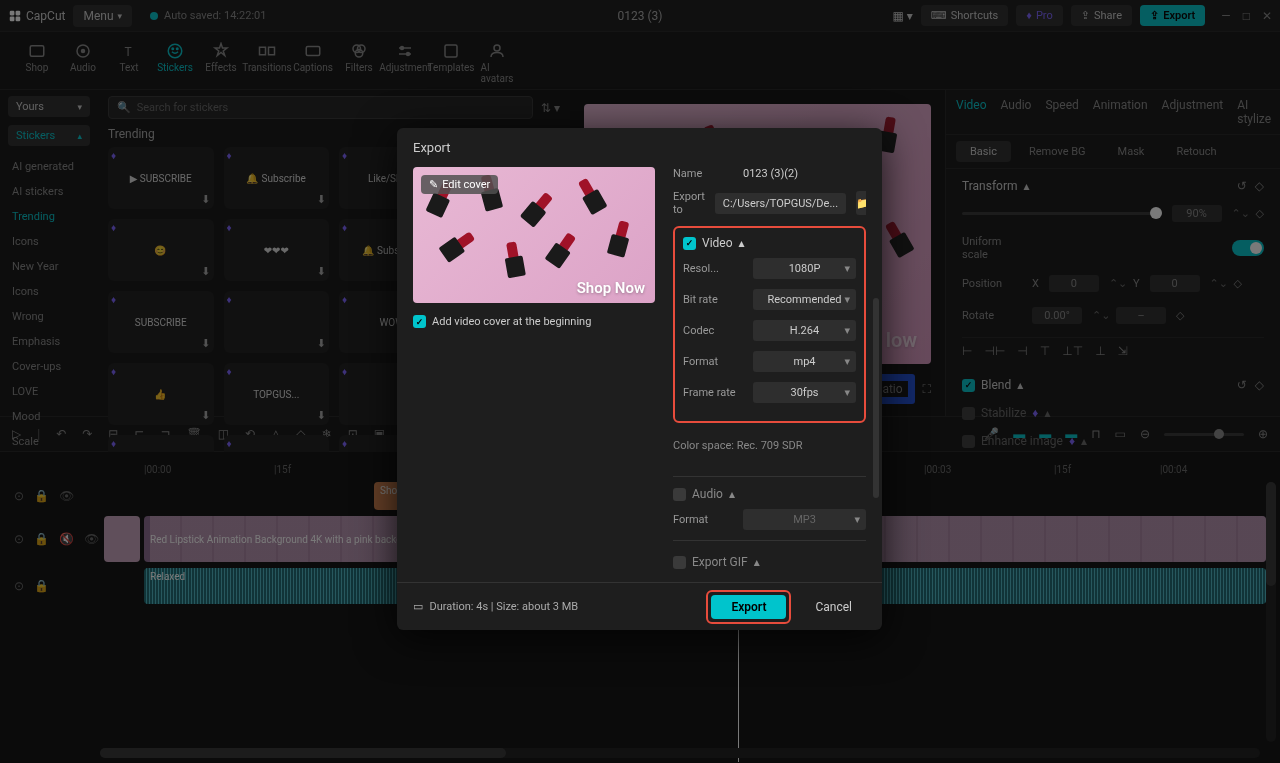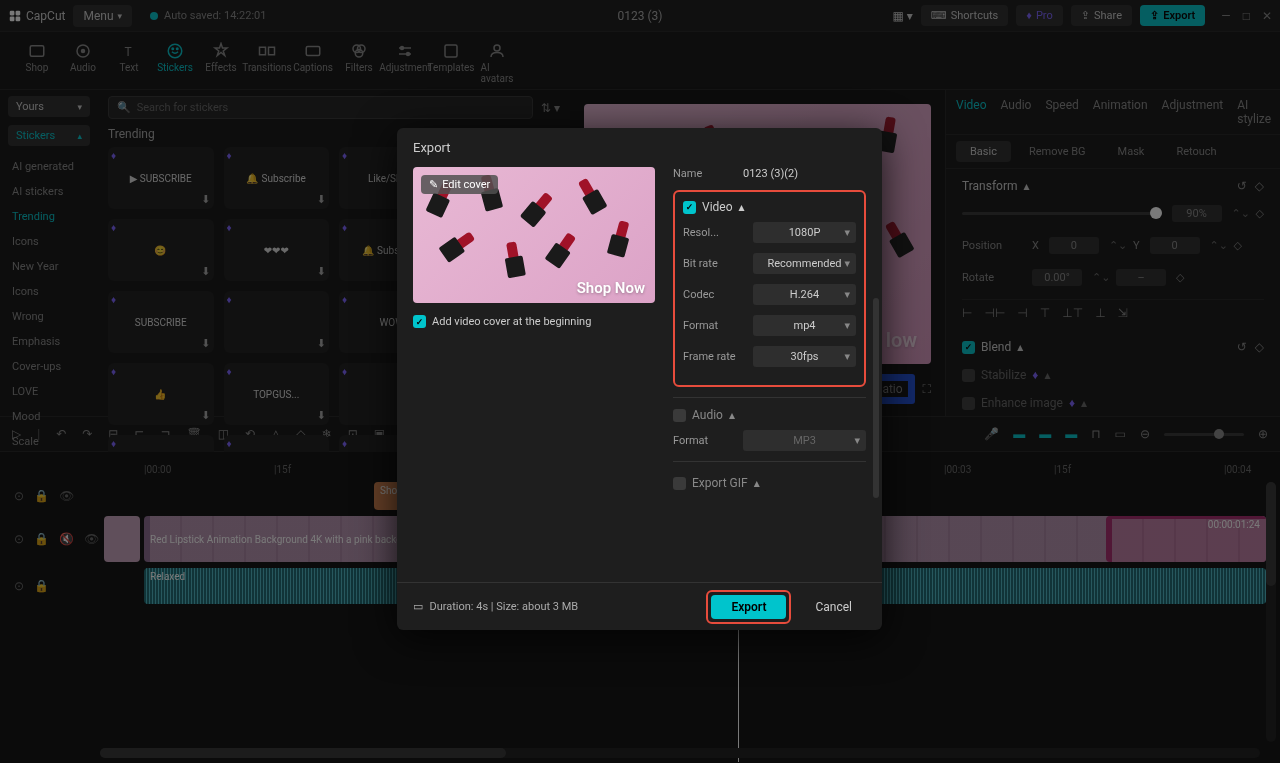--- a/index.html
+++ b/index.html
@@ -430,20 +430,24 @@
               <span>↺</span>
               <span>◇</span>
             </span></div>
       <div class="insp-row">
             <div class="slider-track">
               <div class="slider-thumb"></div>
             </div>
             <span class="num-box">90%</span>
             <span class="stepper">⌃⌄</span>
             <span>◇</span>
+          </div>
+      <div class="insp-row">
+            <span class="insp-label">Uniform scale</span>
+            <div class="toggle"></div>
           </div>
       <div class="insp-row">
             <span class="insp-label">Position</span>
             <span>X</span>
             <span class="num-box">0</span>
             <span class="stepper">⌃⌄</span>
             <span>Y</span>
             <span class="num-box">0</span>
             <span class="stepper">⌃⌄</span>
             <span>◇</span>
@@ -503,23 +507,23 @@
   </div>
 </div>
 
 <div class="timeline">
   <div class="ruler">
     <span class="ruler-mark" style="left:40px">|00:00</span>
     <span class="ruler-mark" style="left:170px">|15f</span>
     <span class="ruler-mark" style="left:300px">|00:01</span>
     <span class="ruler-mark" style="left:430px">|15f</span>
     <span class="ruler-mark" style="left:690px">|15f</span>
-    <span class="ruler-mark" style="left:840px">|00:03</span>
+    <span class="ruler-mark" style="left:820px">|00:03</span>
     <span class="ruler-mark" style="left:950px">|15f</span>
-    <span class="ruler-mark" style="left:1120px">|00:04</span>
+    <span class="ruler-mark" style="left:1056px">|00:04</span>
   </div>
   <div class="track-row">
     <div class="track-icons">
           <span>⊙</span>
           <span>🔒</span>
           <span>👁</span>
         </div>
     <div class="track-content">
           <div class="clip shop">Shop</div>
         </div>
@@ -529,24 +533,20 @@
           <span>⊙</span>
           <span>🔒</span>
           <span>🔇</span>
           <span>👁</span>
         </div>
     <div class="track-content">
       <div style="position:absolute;left:0;width:36px;height:100%;background:#c9a3bd;border-radius:4px"></div>
       <div class="clip video">
             <div class="thumb-strip"></div>
             <span style="position:relative;z-index:1">Red Lipstick Animation Background 4K with a pink backdrop</span>
-          </div>
-      <div class="clip video-badge">
-            <div class="thumb-strip"></div>
-            <span style="position:relative;z-index:1;float:right">00:00:01:24</span>
           </div>
     </div>
   </div>
   <div class="track-row" style="height:36px">
     <div class="track-icons">
           <span>⊙</span>
           <span>🔒</span>
         </div>
     <div class="track-content">
           <div class="clip audio"><span style="position:relative;z-index:2">Relaxed</span><div class="audio-wave"></div></div>
@@ -578,20 +578,25 @@
       <div class="cover-check-row">
         <span class="chk">✓</span>
         <span>Add video cover at the beginning</span>
       </div>
     </div>
     <div class="modal-right">
       <div class="form-row">
           <span class="form-label">Name</span>
           <span class="form-val">0123 (3)(2)</span>
         </div>
+      <div class="form-row">
+          <span class="form-label">Export to</span>
+          <span class="path-box">C:/Users/TOPGUS/De...</span>
+          <span class="folder-btn">📁</span>
+        </div>
 
       <div class="video-section">
         <div class="section-hd"><span class="chk">✓</span><span>Video</span> ▴</div>
         <div class="form-row">
             <span class="form-label">Resol...</span>
             <div class="select">1080P</div>
           </div>
         <div class="form-row">
             <span class="form-label">Bit rate</span>
             <div class="select">Recommended</div>
@@ -603,20 +608,21 @@
         <div class="form-row">
             <span class="form-label">Format</span>
             <div class="select">mp4</div>
           </div>
         <div class="form-row">
             <span class="form-label">Frame rate</span>
             <div class="select">30fps</div>
           </div>
       </div>
 
+      <div class="color-space">Color space: Rec. 709 SDR</div>
       <div class="divider"></div>
 
       <div class="audio-section">
         <div class="section-hd" style="color:#888"><span class="chk off"></span><span>Audio</span> ▴</div>
         <div class="form-row">
             <span class="form-label">Format</span>
             <div class="select" style="color:#666">MP3</div>
           </div>
       </div>
       <div class="divider"></div>

